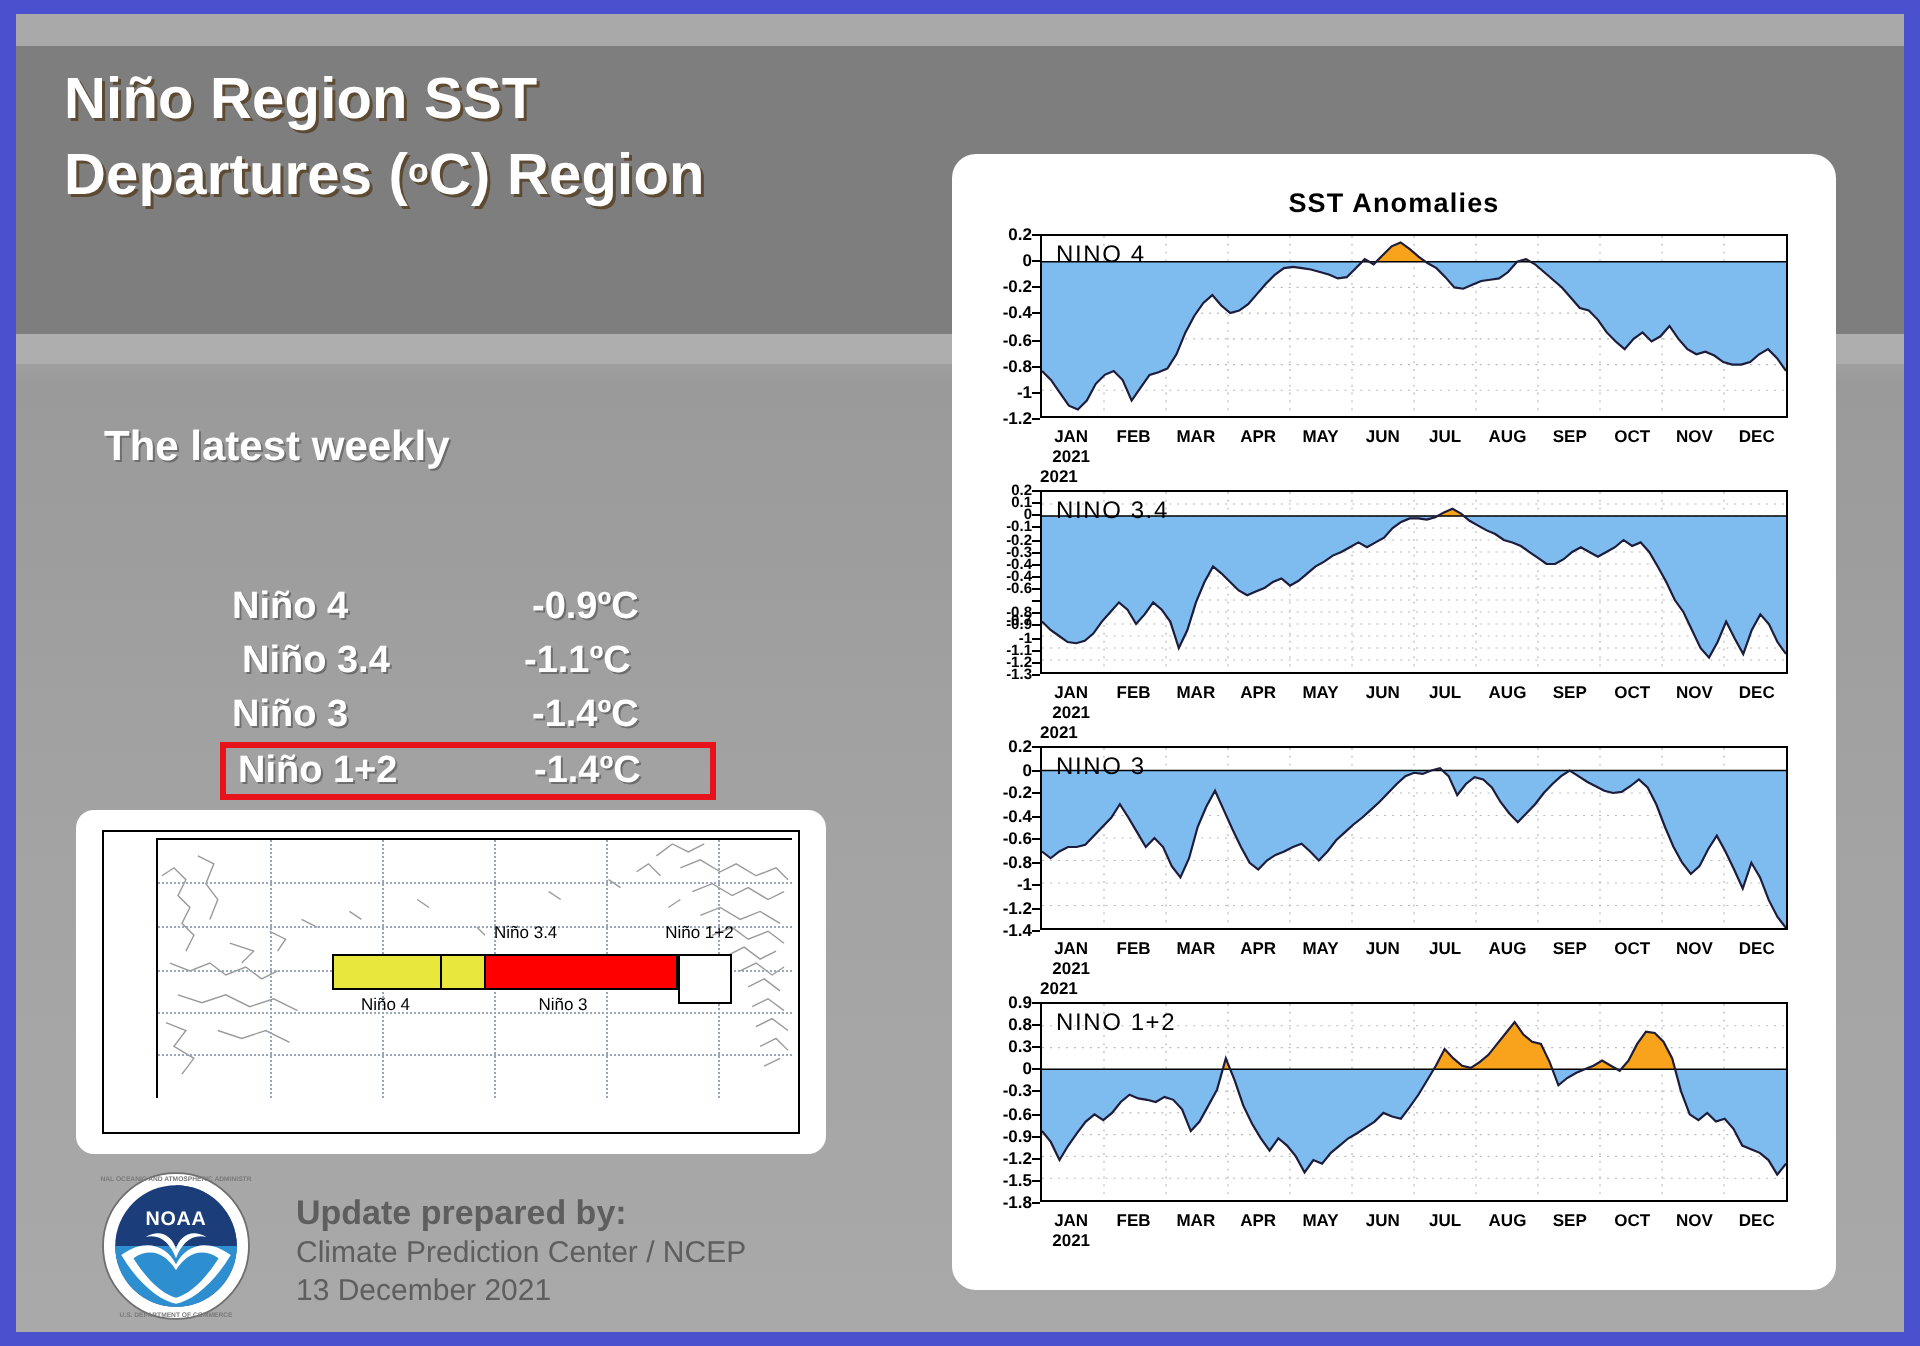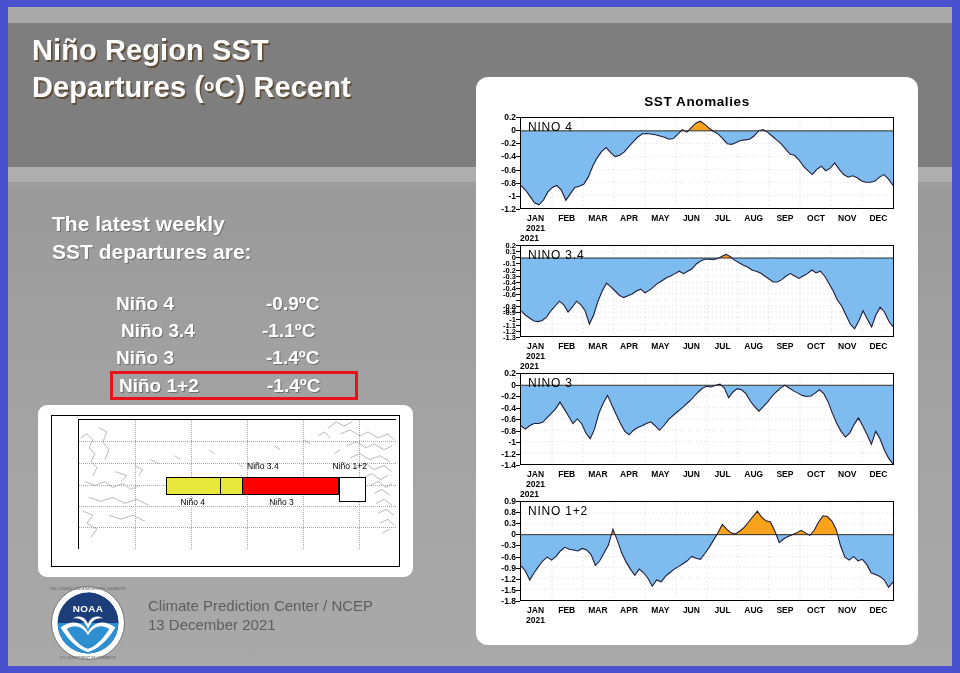--- a/index.html
+++ b/index.html
@@ -285,26 +285,25 @@
 <body>
 
 <div class="slide">
 
   <div class="header-top-band"></div>
   <div class="header-band"></div>
   <div class="header-divider"></div>
 
   <div class="title">
     <div>Niño Region SST</div>
-    <div><span>Departures (</span><sup>o</sup><span>C) Recent</span></div>
+    <div><span>Departures (</span><sup>o</sup><span>C) Region</span></div>
   </div>
 
   <div class="intro">
     <div>The latest weekly</div>
-    <div>SST departures are:</div>
   </div>
 
   <div class="departures">
     <div class="dep-row r1">
       <span class="dep-name">Niño 4</span>
       <span class="dep-val">-0.9ºC</span>
     </div>
     <div class="dep-row r2">
       <span class="dep-name">Niño 3.4</span>
       <span class="dep-val">-1.1ºC</span>
@@ -393,20 +392,21 @@
     <path d="M22 58 C34 50, 44 56, 50 66 C56 56, 66 50, 78 58 C68 74, 58 82, 50 84 C42 82, 32 74, 22 58 Z" fill="#2e8fd0"></path>
     <path d="M30 44 C40 38, 48 44, 50 52 C52 44, 60 38, 70 44 C60 42, 54 48, 50 58 C46 48, 40 42, 30 44 Z" fill="#ffffff"></path>
     <text x="50" y="36" font-family="'Liberation Sans', sans-serif" font-size="13" font-weight="bold" fill="#ffffff" text-anchor="middle" letter-spacing="0.5">NOAA</text>
     <g fill="#7a7a7a" font-family="'Liberation Sans', sans-serif" font-size="4.4" font-weight="bold">
       <text x="50" y="7" text-anchor="middle">NATIONAL OCEANIC AND ATMOSPHERIC ADMINISTRATION</text>
       <text x="50" y="97" text-anchor="middle">U.S. DEPARTMENT OF COMMERCE</text>
     </g>
   </svg>
 
   <div class="footer-text">
+    <div class="footer-line1">Update prepared by:</div>
     <div class="footer-line2">Climate Prediction Center / NCEP</div>
     <div class="footer-line3">13 December 2021</div>
   </div>
 
   <div class="charts-panel">
     <div class="charts-title">SST Anomalies</div>
 
     <div class="panel" id="panel0" style="top:40px;">
       <div class="plotbox" id="plot0" style="height:92px;">
         <svg class="plot-svg" id="svg0" viewBox="0 0 374 92" preserveAspectRatio="none">

